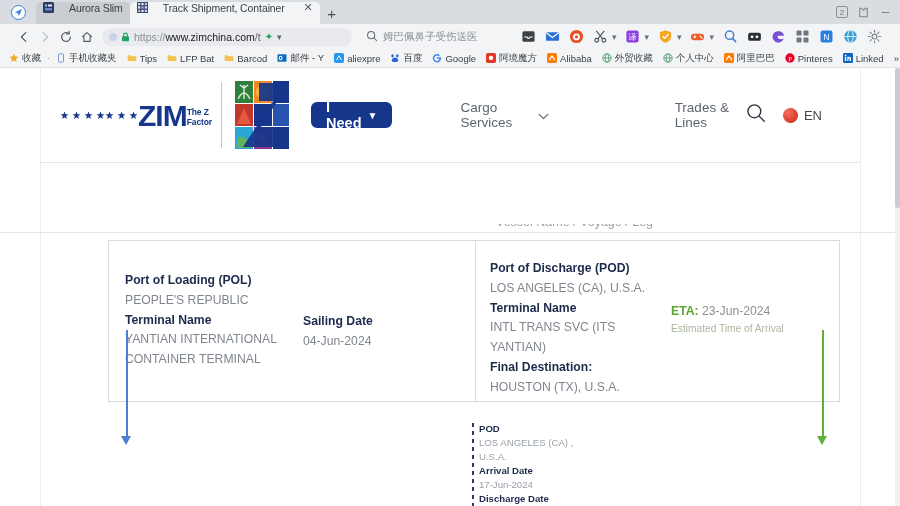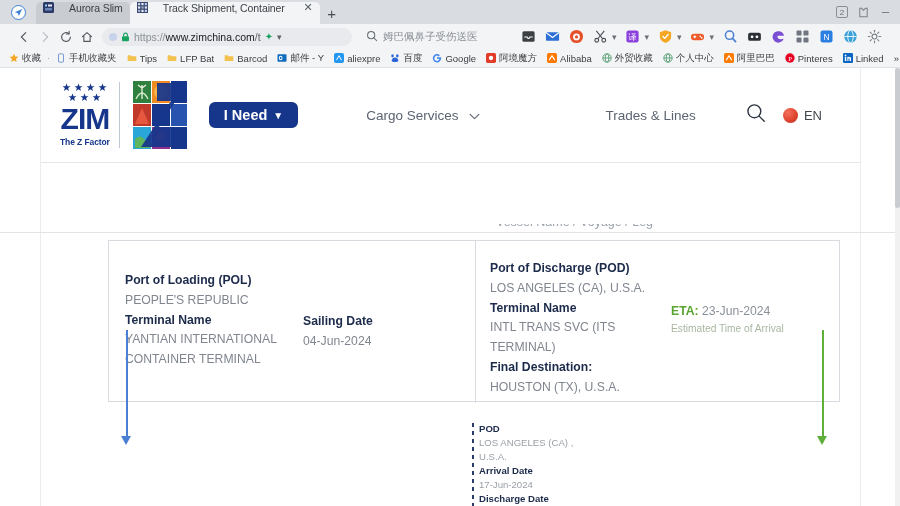--- a/index.html
+++ b/index.html
@@ -105,21 +105,21 @@
   .page { position:absolute; left:0; top: 68px; width:900px; height: 438px; background:#fff; overflow:hidden; }
   .vsep-left  { position:absolute; left:40px;  top:0; width:1px; height:438px; background:#ececec; }
   .vsep-right { position:absolute; left:860px; top:0; width:1px; height:438px; background:#ececec; }
 
   
   .site-header {
     position:absolute; left:41px; top:0; width:819px; height: 94px;
     background:#fff; display:flex; align-items:center;
   }
   .logo-wrap { display:flex; align-items:center; margin-left: 19px; }
-  .zim-mark { display:flex; flex-direction:column; align-items:center; }
+  .zim-mark { display:flex; flex-direction:row; align-items:center; }
   .stars-row { display:flex; gap: 3px; }
   .stars-row.r2 { margin-top: 1px; }
   .zim-text {
     font-family:"Liberation Sans", sans-serif; font-weight:bold; font-size: 30px;
     color:#16368c; letter-spacing:-1px; line-height: 1; margin-top: 2px;
   }
   .zim-tag { font-size: 8.5px; font-weight:bold; color:#16368c; margin-top: 3px; letter-spacing:-0.1px;}
   .logo-div { width:1px; height: 66px; background:#bfc6d4; margin: 0 9px; }
   .zmos { width:62px; height:72px; display:block; }
 
@@ -616,21 +616,21 @@
             <div class="val">04-Jun-2024</div>
           </div>
         </div>
 
         <div class="col right">
           <div class="fld" style="left:14px; top:18px;">
             <div class="lbl">Port of Discharge (POD)</div>
             <div class="val">LOS ANGELES (CA), U.S.A.</div>
             <div class="lbl">Terminal Name</div>
             <div class="val">INTL TRANS SVC (ITS</div>
-            <div class="val">TERMINAL)</div>
+            <div class="val">YANTIAN)</div>
             <div class="lbl">Final Destination:</div>
             <div class="val">HOUSTON (TX), U.S.A.</div>
           </div>
           <div class="eta-block">
             <div class="eta-line"><span class="eta-k">ETA:</span> <span class="eta-v">23-Jun-2024</span></div>
             <div class="eta-sub">Estimated Time of Arrival</div>
           </div>
         </div>
       </div>
     </div>

